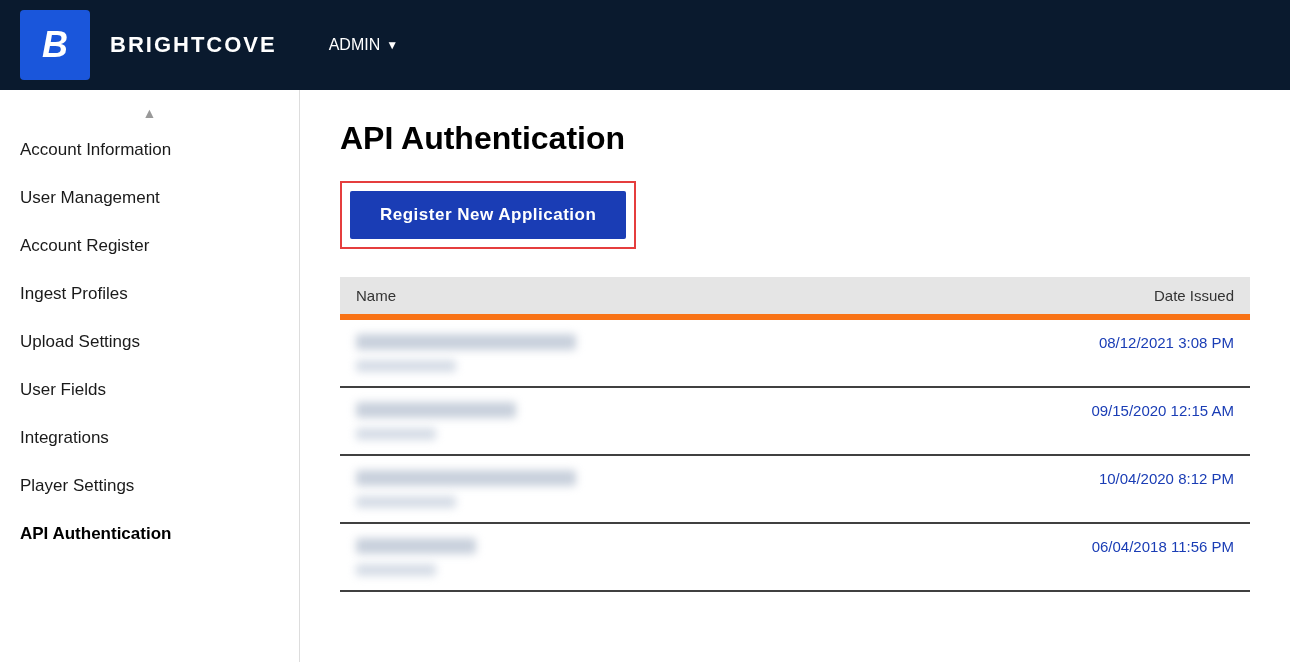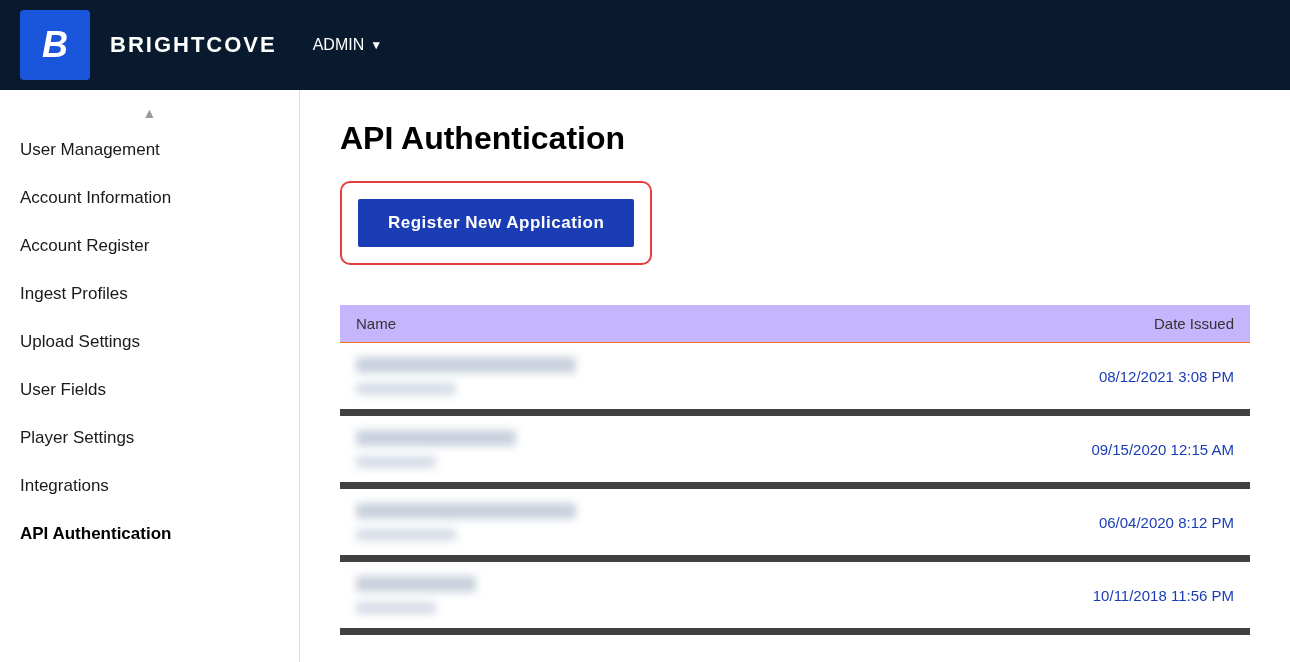--- a/index.html
+++ b/index.html
@@ -37,21 +37,21 @@
       text-transform: uppercase;
     }
     .admin-menu {
       color: white;
       font-size: 16px;
       font-weight: 500;
       cursor: pointer;
       display: flex;
       align-items: center;
       gap: 6px;
-      margin-left: 16px;
+      margin-left: 32px;
     }
     .admin-menu .arrow { font-size: 12px; }
 
     
     .layout {
       display: flex;
       height: calc(662px - 90px);
     }
 
     
@@ -92,65 +92,65 @@
     }
     .page-title {
       font-size: 32px;
       font-weight: 700;
       color: #000;
       margin-bottom: 24px;
     }
     .register-btn-wrapper {
       display: inline-block;
       border: 2px solid #e53e3e;
-      padding: 16px;
-      margin-bottom: 40px;
-      border-radius: 10px;
+      padding: 8px;
+      margin-bottom: 28px;
+      border-radius: 0;
     }
     .register-btn {
       background: #1a3db5;
       color: white;
       font-size: 17px;
       font-weight: 700;
       padding: 14px 30px;
       border: none;
       cursor: pointer;
       letter-spacing: 0.5px;
       border-radius: 2px;
     }
 
     
     .table-container {
       width: 100%;
     }
     .table-header {
       display: flex;
-      background: #c4b5fd;
+      background: #e5e5e5;
       padding: 10px 16px;
-      border-bottom: 1px solid #f97316;
+      border-bottom: 6px solid #f97316;
       align-items: flex-end;
     }
     .col-name {
       flex: 1;
       font-size: 15px;
       color: #333;
       font-weight: 500;
     }
     .col-date {
       width: 220px;
       font-size: 15px;
       color: #333;
       font-weight: 400;
       text-align: right;
     }
     .table-row {
       display: flex;
       padding: 14px 16px;
-      border-bottom: 7px solid #404040;
-      align-items: center;
+      border-bottom: 2px solid #404040;
+      align-items: flex-start;
     }
     .row-name {
       flex: 1;
     }
     .blurred-text {
       display: inline-block;
       background: #c8d0dc;
       border-radius: 3px;
       filter: blur(4px);
       height: 16px;
@@ -186,28 +186,28 @@
   <div class="admin-menu">
     <span>ADMIN</span>
     <span class="arrow">▼</span>
   </div>
 </div>
 
 <div class="layout">
 
   <nav class="sidebar">
     <div class="sidebar-scroll-indicator">▲</div>
+    <a class="sidebar-item">Account Information</a>
     <a class="sidebar-item">User Management</a>
-    <a class="sidebar-item">Account Information</a>
     <a class="sidebar-item">Account Register</a>
     <a class="sidebar-item">Ingest Profiles</a>
     <a class="sidebar-item">Upload Settings</a>
     <a class="sidebar-item">User Fields</a>
+    <a class="sidebar-item">Integrations</a>
     <a class="sidebar-item">Player Settings</a>
-    <a class="sidebar-item">Integrations</a>
     <a class="sidebar-item active">API Authentication</a>
   </nav>
 
   <main class="main">
     <h1 class="page-title">API Authentication</h1>
 
     <div class="register-btn-wrapper">
       <button class="register-btn">Register New Application</button>
     </div>
 
@@ -231,25 +231,25 @@
           <span class="blurred-sub w80"></span>
         </div>
         <div class="row-date">09/15/2020 12:15 AM</div>
       </div>
 
       <div class="table-row">
         <div class="row-name">
           <span class="blurred-text long"></span>
           <span class="blurred-sub w100"></span>
         </div>
-        <div class="row-date">06/04/2020 8:12 PM</div>
+        <div class="row-date">10/04/2020 8:12 PM</div>
       </div>
 
       <div class="table-row">
         <div class="row-name">
           <span class="blurred-text short"></span>
           <span class="blurred-sub w80"></span>
         </div>
-        <div class="row-date">10/11/2018 11:56 PM</div>
+        <div class="row-date">06/04/2018 11:56 PM</div>
       </div>
     </div>
   </main>
 </div>
 
 </body></html>

